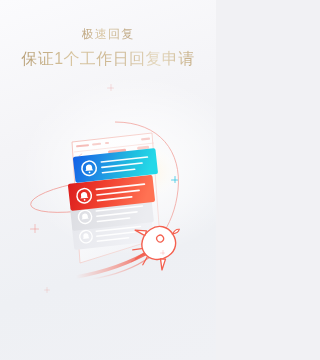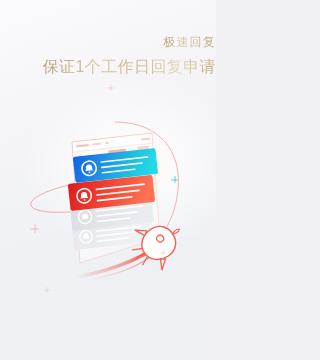--- a/index.html
+++ b/index.html
@@ -22,22 +22,22 @@
     background:
       radial-gradient(ellipse 150px 120px at 62% 46%, rgba(255,255,255,0.95) 0%, rgba(255,255,255,0.45) 45%, rgba(255,255,255,0) 75%),
       linear-gradient(160deg, #fbfbfd 0%, #f4f4f7 35%, #eef0f4 70%, #f0f1f5 100%);
   }
 
   
   .headline {
     position: absolute;
     left: 0;
     right: 0;
-    top: 32px;
-    text-align: right;
+    top: 24px;
+    text-align: center;
     z-index: 40;
     pointer-events: none;
   }
   .headline-main {
     font-size: 12px;
     line-height: 16px;
     letter-spacing: 1.2px;
     font-weight: 400;
     color: #c3ad86;
     background: linear-gradient(100deg, #b9a079 0%, #d9c6a2 40%, #c7b189 70%, #bda585 100%);

